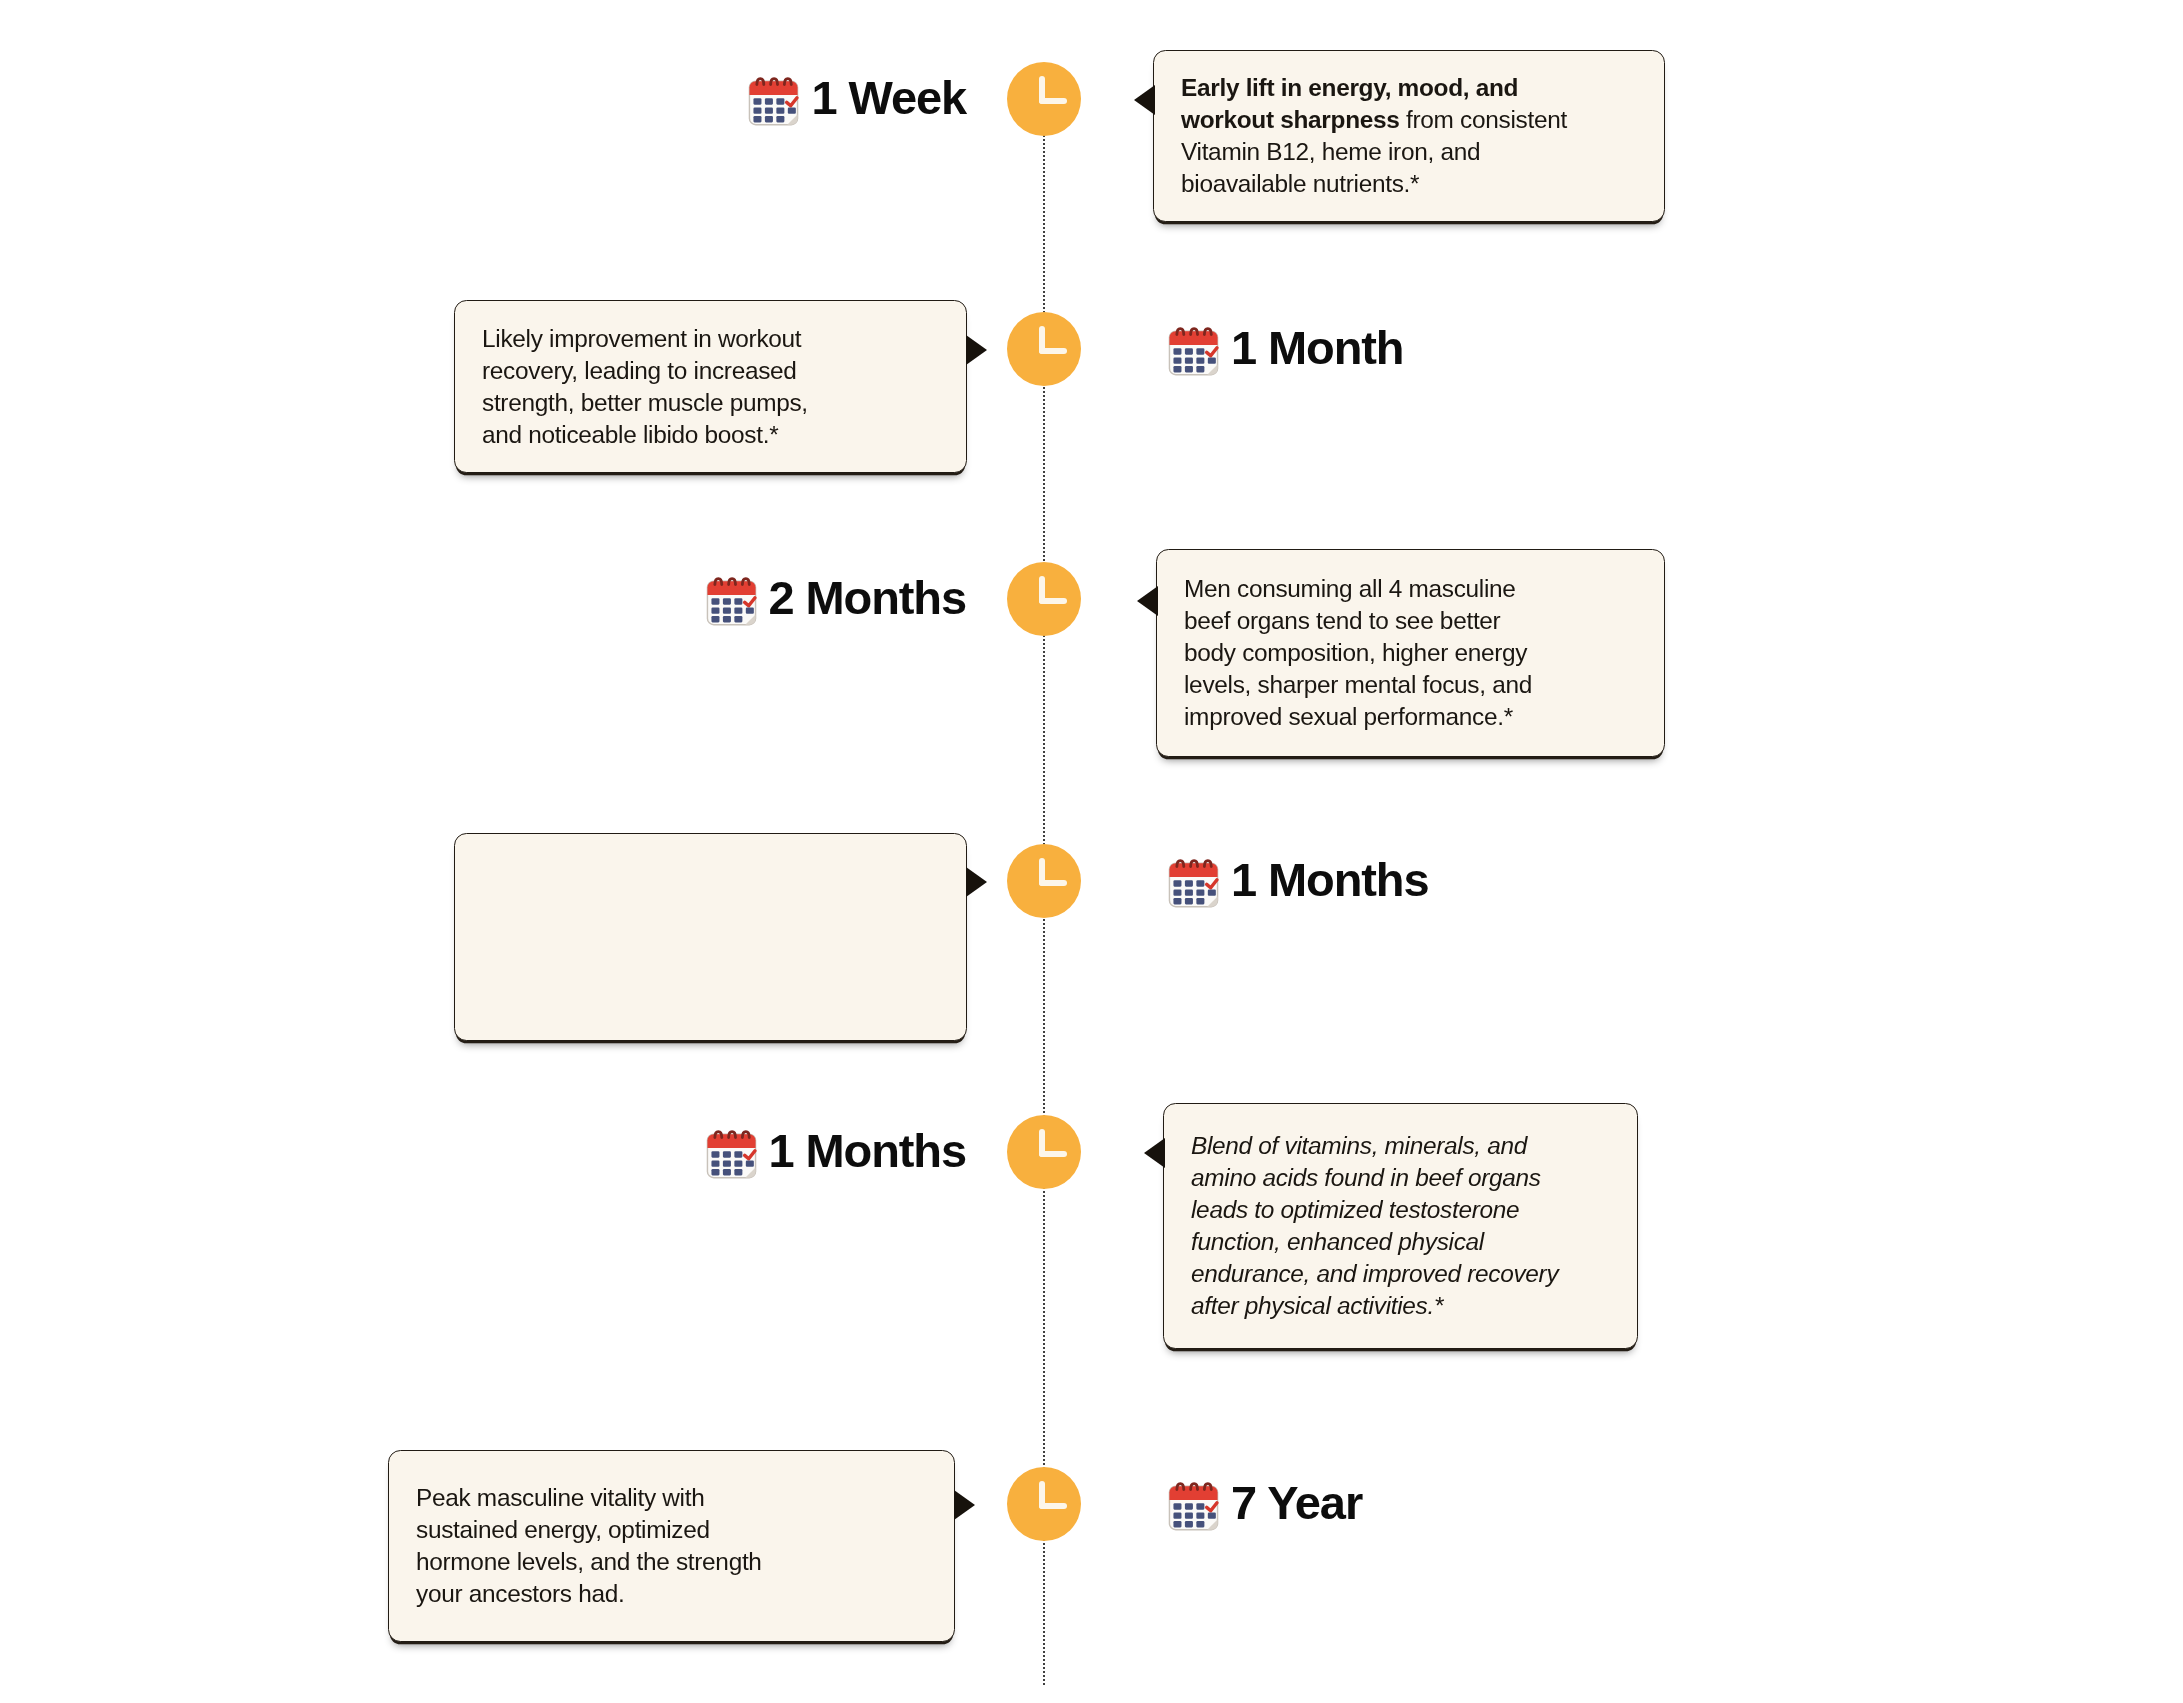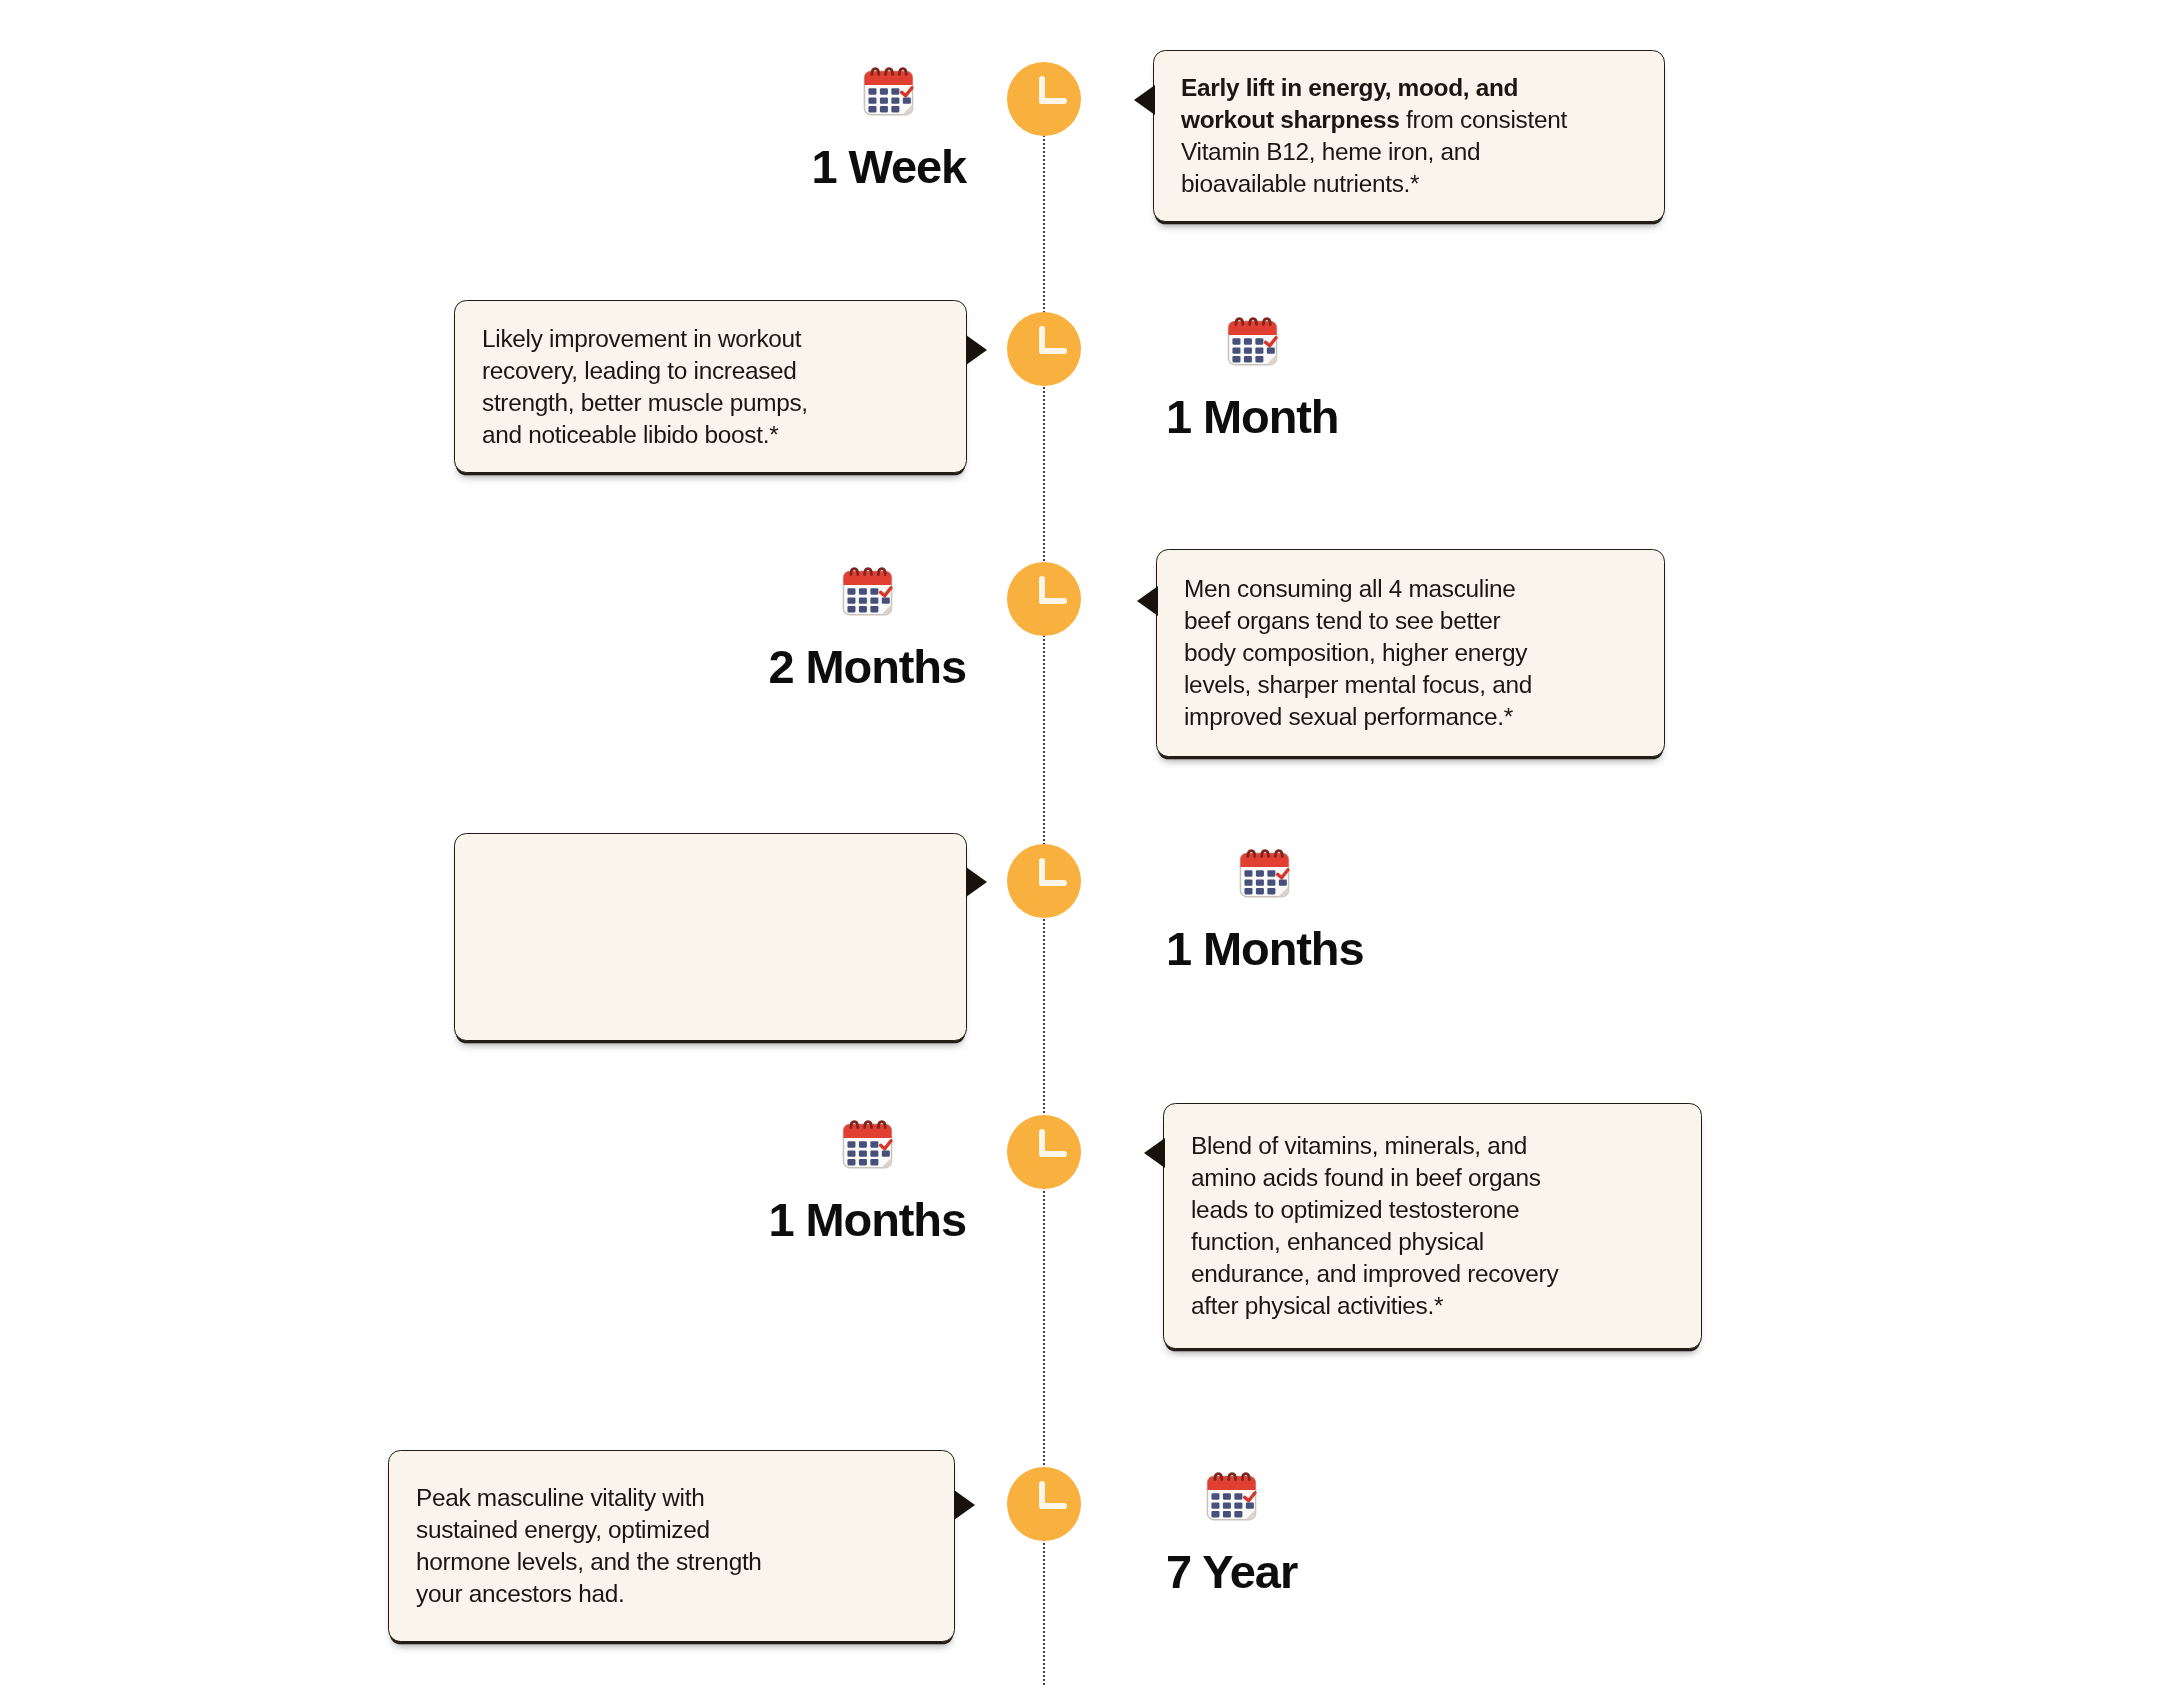--- a/index.html
+++ b/index.html
@@ -27,21 +27,21 @@
     position:absolute;left:1007px;width:74px;height:74px;border-radius:50%;
     background:var(--accent,#F8B03E);z-index:3;
   }
   .hand{position:absolute;background:var(--clock_hands,#FCF6EA);border-radius:3.4px;}
   .hand.hv{left:32px;top:13.6px;width:6.3px;height:28.4px;}
   .hand.hh{left:32px;top:36px;width:28px;height:6.3px;}
   .n1{top:62px}.n2{top:312px}.n3{top:562px}.n4{top:844px}.n5{top:1115px}.n6{top:1467px}
 
   
   .label-row{
-    position:absolute;display:flex;align-items:center;gap:26px;height:74px;z-index:4;flex-direction:column;
+    position:absolute;display:flex;align-items:center;gap:10px;height:74px;z-index:4;
   }
   .label-row.side-l{right:1217px;}
   .label-row.side-r{left:1166px;}
   .lr1{top:62px}.lr2{top:312px}.lr3{top:562px}.lr4{top:844px}.lr5{top:1115px}.lr6{top:1467px}
   .cal{width:55px;height:55px;flex:0 0 auto;}
   .label-text{
     font-size:47px;font-weight:bold;color:var(--label_color,#0D0D0D);
     letter-spacing:-1.1px;white-space:nowrap;line-height:1;padding-bottom:3.4px;
   }
 
@@ -60,21 +60,21 @@
     white-space:pre-line;letter-spacing:-0.3px;
   }
   .note-text strong{font-weight:bold;}
   .arrow{position:absolute;width:0;height:0;border-top:15px solid transparent;border-bottom:15px solid transparent;}
   .box-r .arrow{left:-20.5px;border-right:21.6px solid #17120C;}
   .box-l .arrow{right:-20.5px;border-left:21.6px solid #17120C;}
   .b1{left:1153px;top:50px;width:512px;min-height:172px;}  .b1 .arrow{top:34px}
   .b2{left:454px;top:300px;width:513px;min-height:173px;}  .b2 .arrow{top:34px}
   .b3{left:1156px;top:549px;width:509px;min-height:208px;} .b3 .arrow{top:36px}
   .b4{left:454px;top:833px;width:513px;min-height:208px;} .b4 .arrow{top:33px}
-  .b5{left:1163px;top:1103px;width:539px;min-height:246px;}.b5 .arrow{top:34px}
+  .b5{left:1163px;top:1103px;width:475px;min-height:246px;font-style:italic;}.b5 .arrow{top:34px}
   .b6{left:388px;top:1450px;width:567px;min-height:192px;} .b6 .arrow{top:39px}
   .hidden-defs{position:absolute;width:0;height:0;overflow:hidden;}
 </style>
 </head>
 <body>
 
 <svg class="hidden-defs" aria-hidden="true">
   <symbol id="cal-sym" viewBox="0 0 96 96">
     <rect x="6" y="16" width="84" height="76" rx="11" fill="#FBFAF8" stroke="#C8C2BA" stroke-width="2.5"></rect>
     <path d="M17 16 h62 a11 11 0 0 1 11 11 v13 H6 V27 a11 11 0 0 1 11 -11 Z" fill="var(--calendar_red,#E23F33)"></path>

